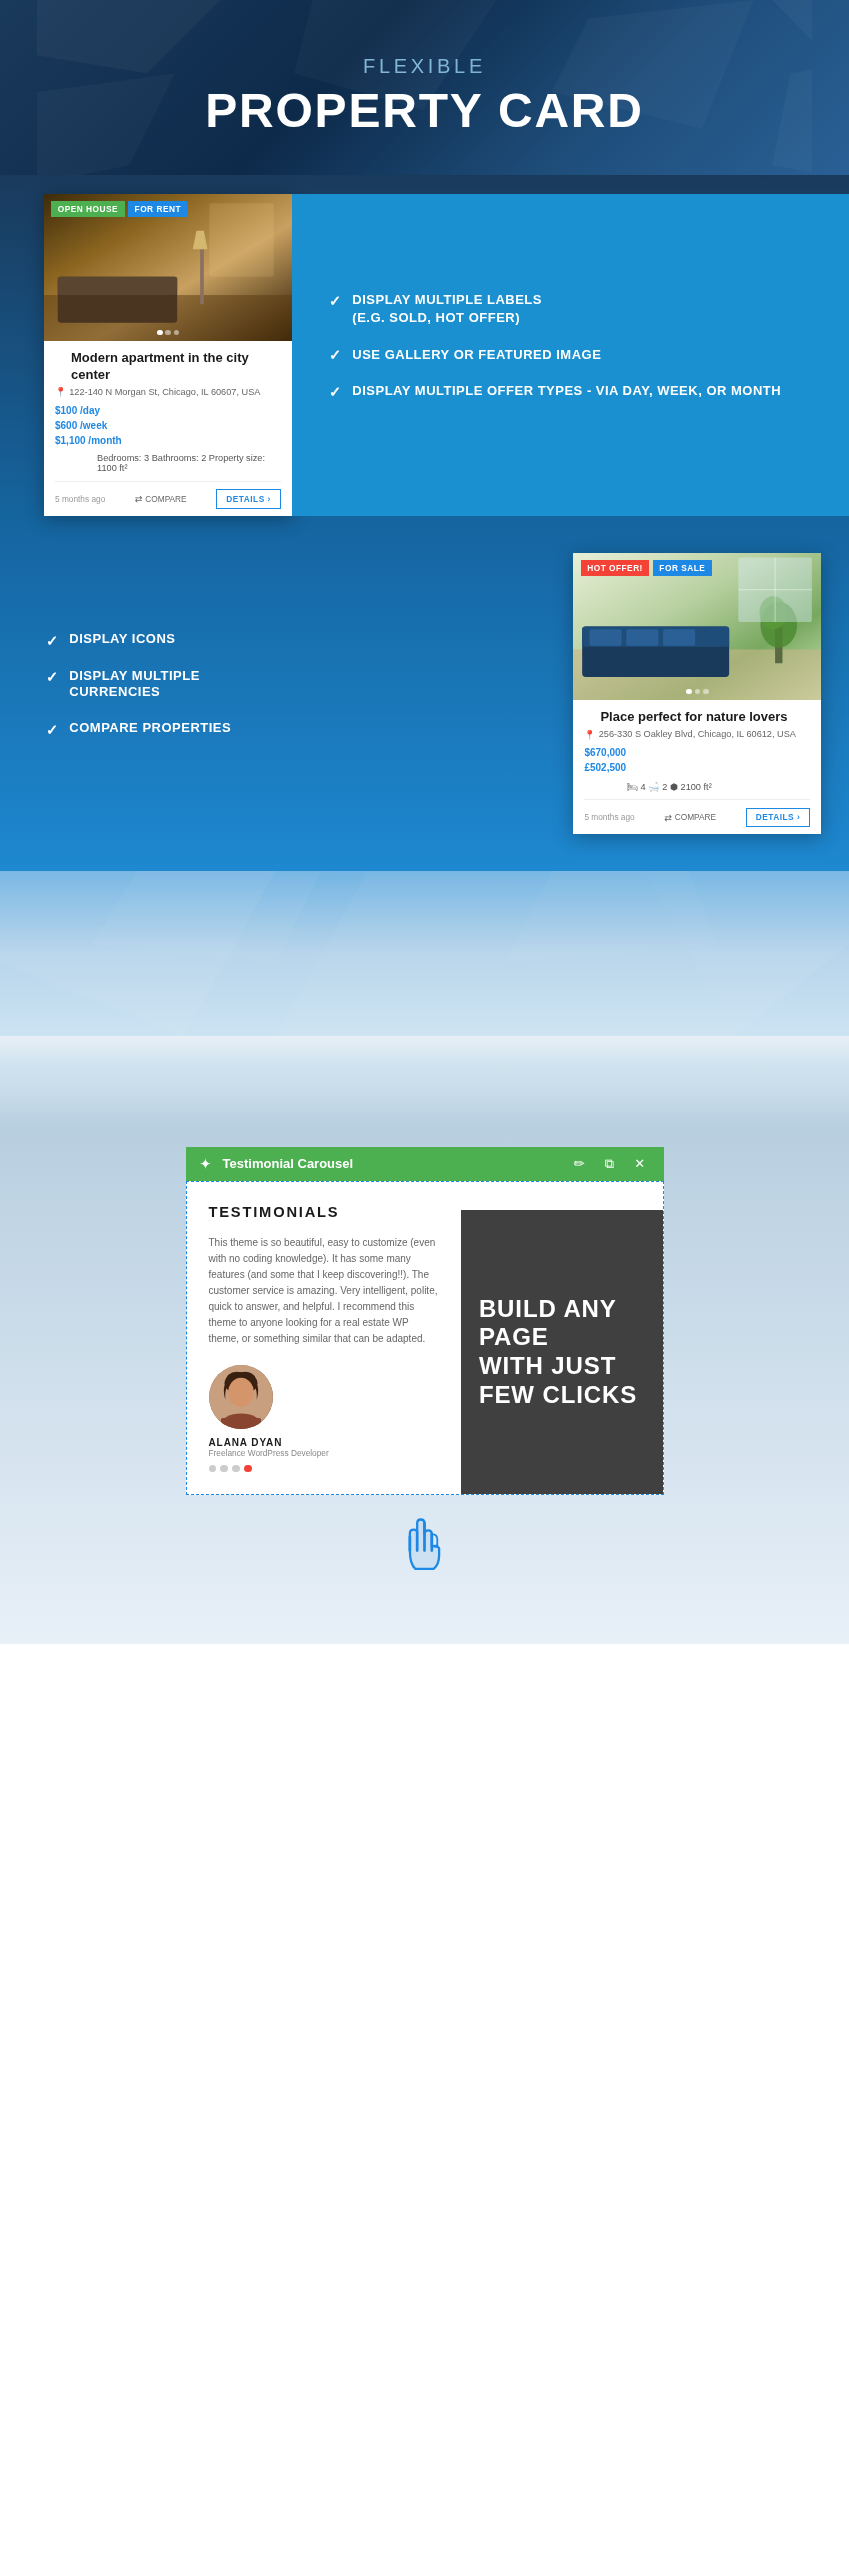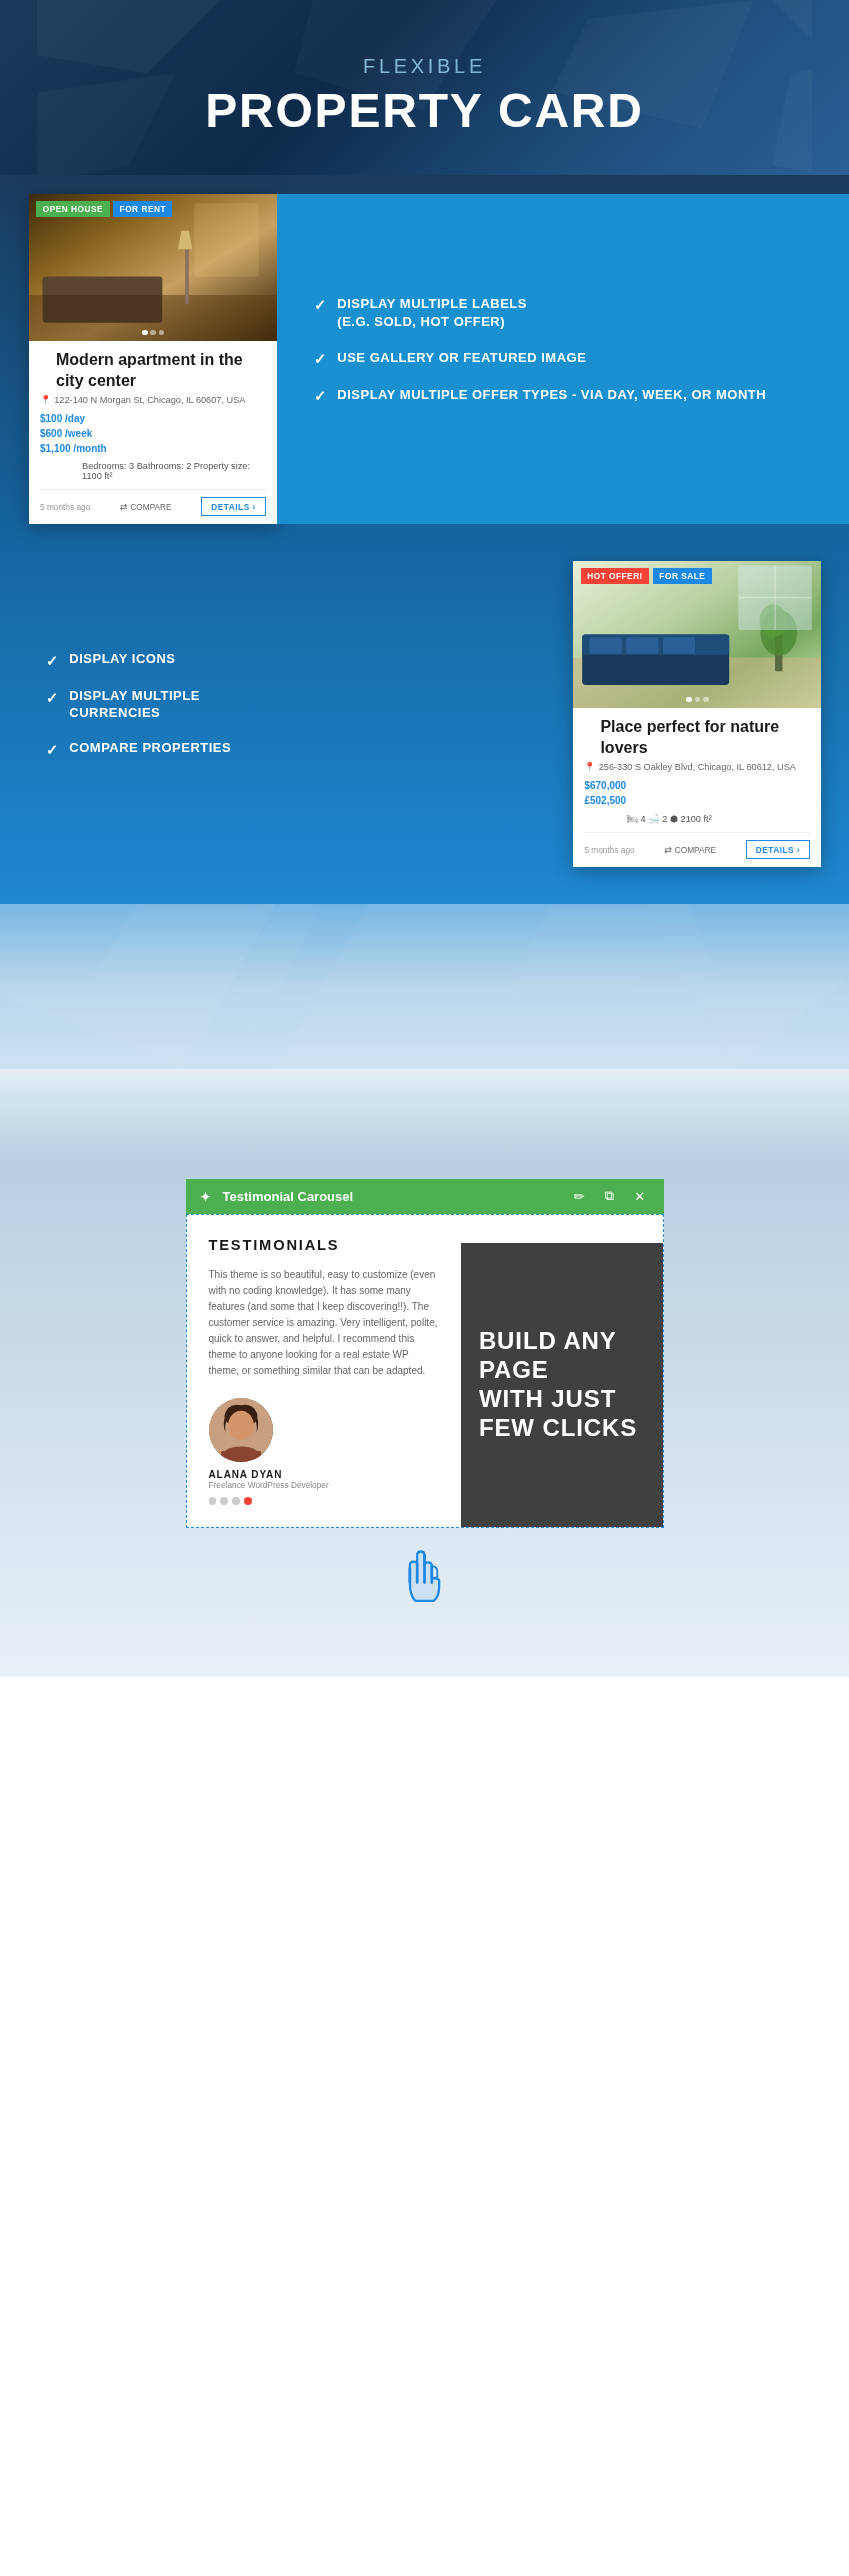--- a/index.html
+++ b/index.html
@@ -47,21 +47,21 @@
     .card-row-1 {
       display: flex;
       align-items: stretch;
       margin-bottom: 37px;
     }
     .property-card {
       background: #fff;
       width: 248px;
       min-width: 248px;
       box-shadow: 0 3.7px 18.4px rgba(0,0,0,0.3);
-      margin-left: 29px;
+      margin-left: 44px;
       flex-shrink: 0;
     }
     .card-image-container {
       position: relative;
       height: 147px;
       overflow: hidden;
       background: linear-gradient(135deg, #8b6914, #c8a84b, #7a5c0a);
     }
     .card-labels {
       position: absolute;
@@ -111,21 +111,21 @@
       border-radius: 50%;
       background: rgba(255,255,255,0.5);
     }
     .dot.active {
       background: #fff;
     }
     .card-body {
       padding: 9.2px 11px 7.4px;
     }
     .card-title {
-      font-size: 16px;
+      font-size: 13px;
       font-weight: 700;
       color: #1a1a1a;
       margin-bottom: 2.8px;
       line-height: 1.3;
       padding-left: 16px;
     }
     .card-address {
       font-size: 9.2px;
       color: #666;
       margin-bottom: 5.5px;

